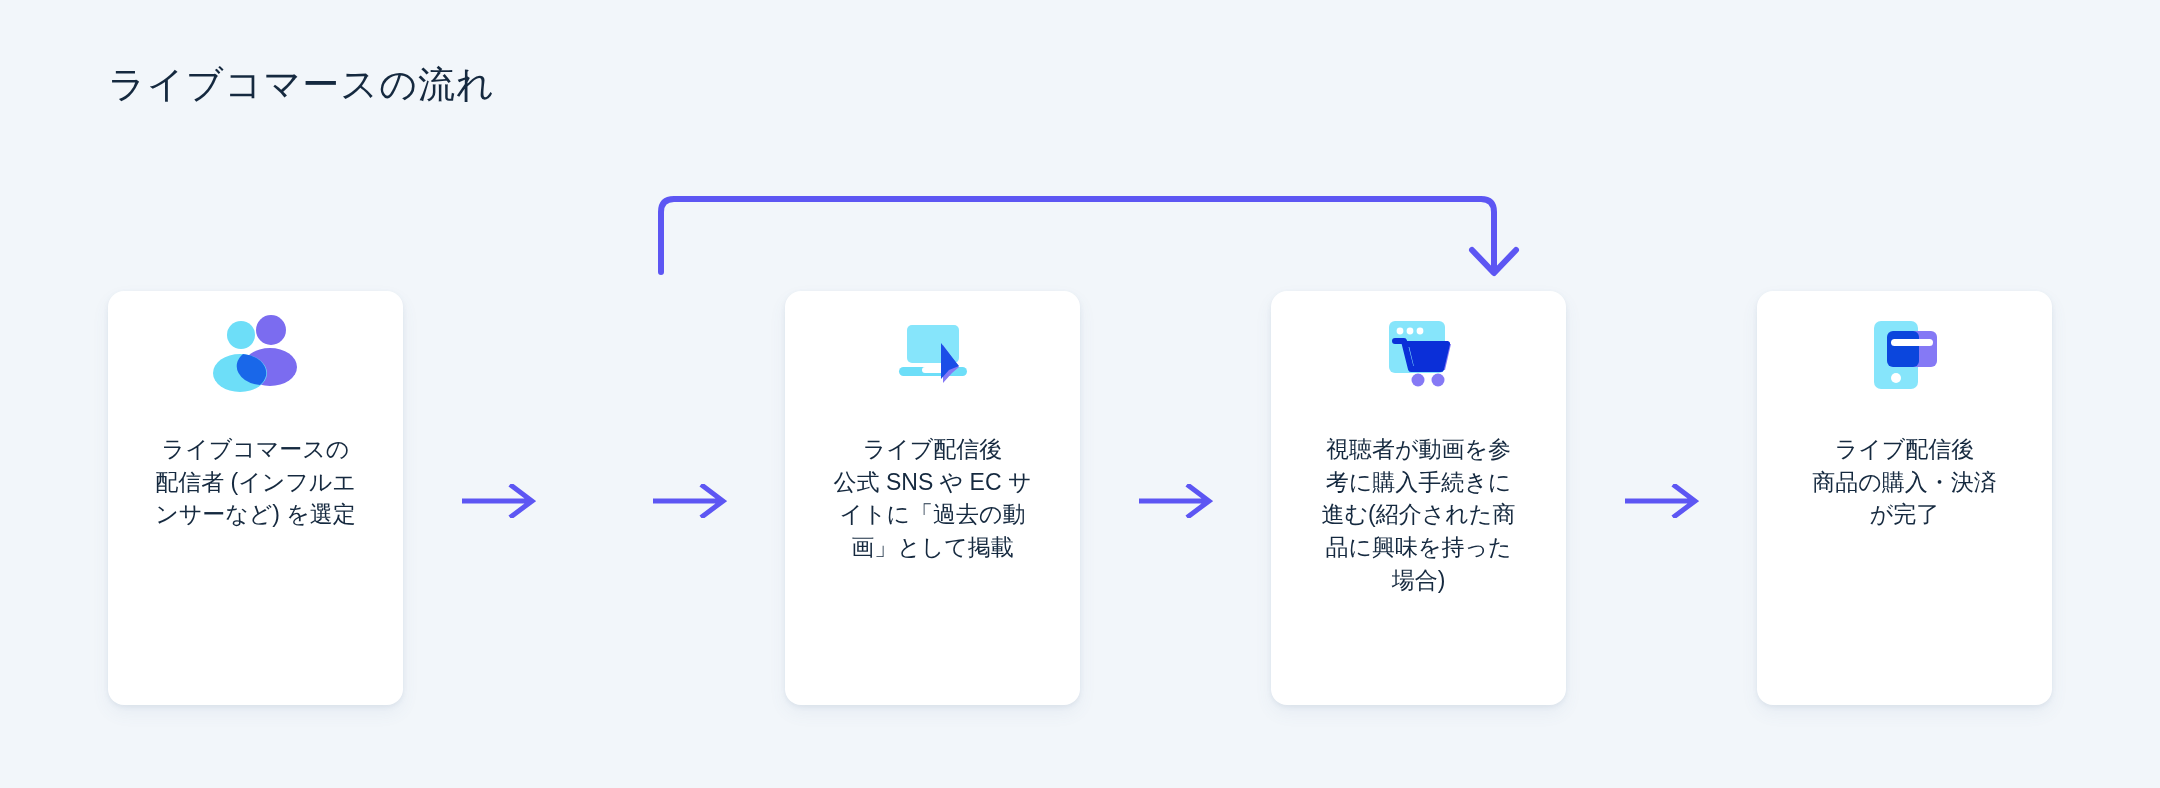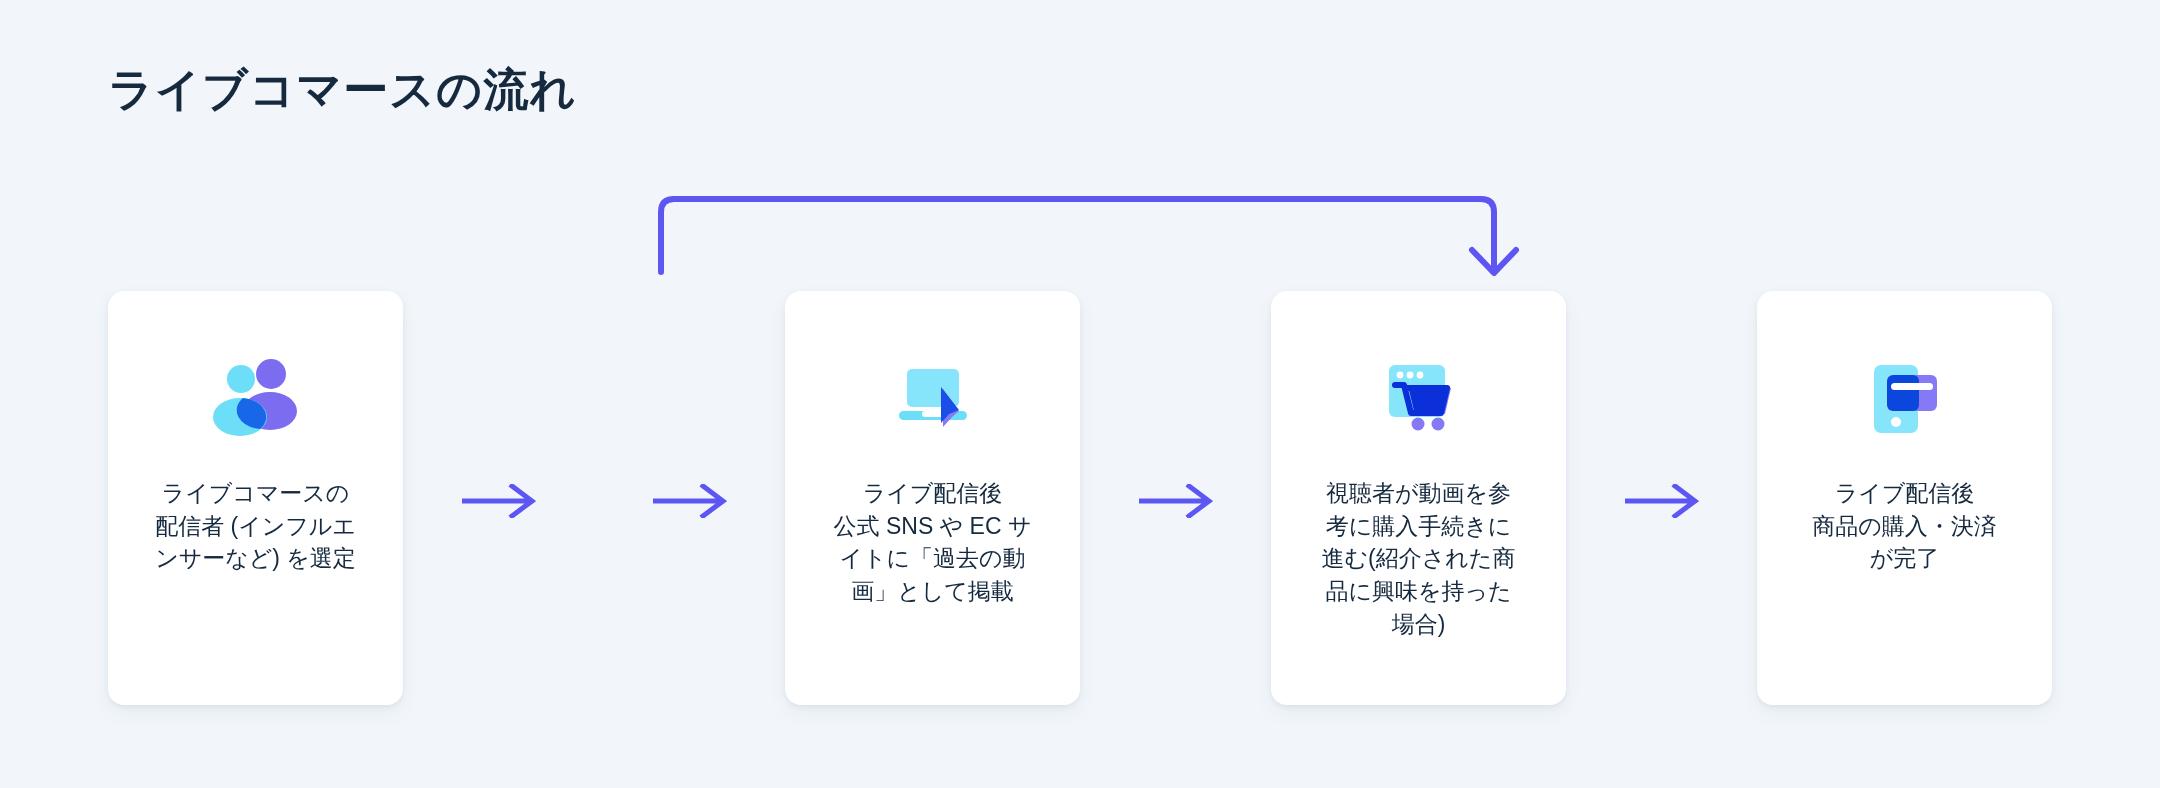--- a/index.html
+++ b/index.html
@@ -20,22 +20,22 @@
     position: relative;
     width: 2160px;
     height: 788px;
   }
 
   
   .page-title {
     position: absolute;
     left: 108px;
     top: 62px;
-    font-size: 45px;
-    font-weight: 700;
+    font-size: 37px;
+    font-weight: 400;
     color: #15293f;
     letter-spacing: 1px;
     line-height: 1.25;
     white-space: nowrap;
   }
 
   
   .flow {
     position: absolute;
     left: 108px;
@@ -53,21 +53,21 @@
     width: 295px;
     flex: 0 0 295px;
     background: #ffffff;
     border-radius: 16px;
     box-shadow: 0 2px 5px rgba(90, 115, 150, 0.10),
                 0 8px 18px rgba(90, 115, 150, 0.07);
     display: flex;
     flex-direction: column;
     align-items: center;
     box-sizing: border-box;
-    padding-top: 68px;
+    padding-top: 24px;
   }
 
   .card-icon {
     width: 96px;
     height: 84px;
     display: block;
     flex: 0 0 auto;
   }
 
   .card-label {

